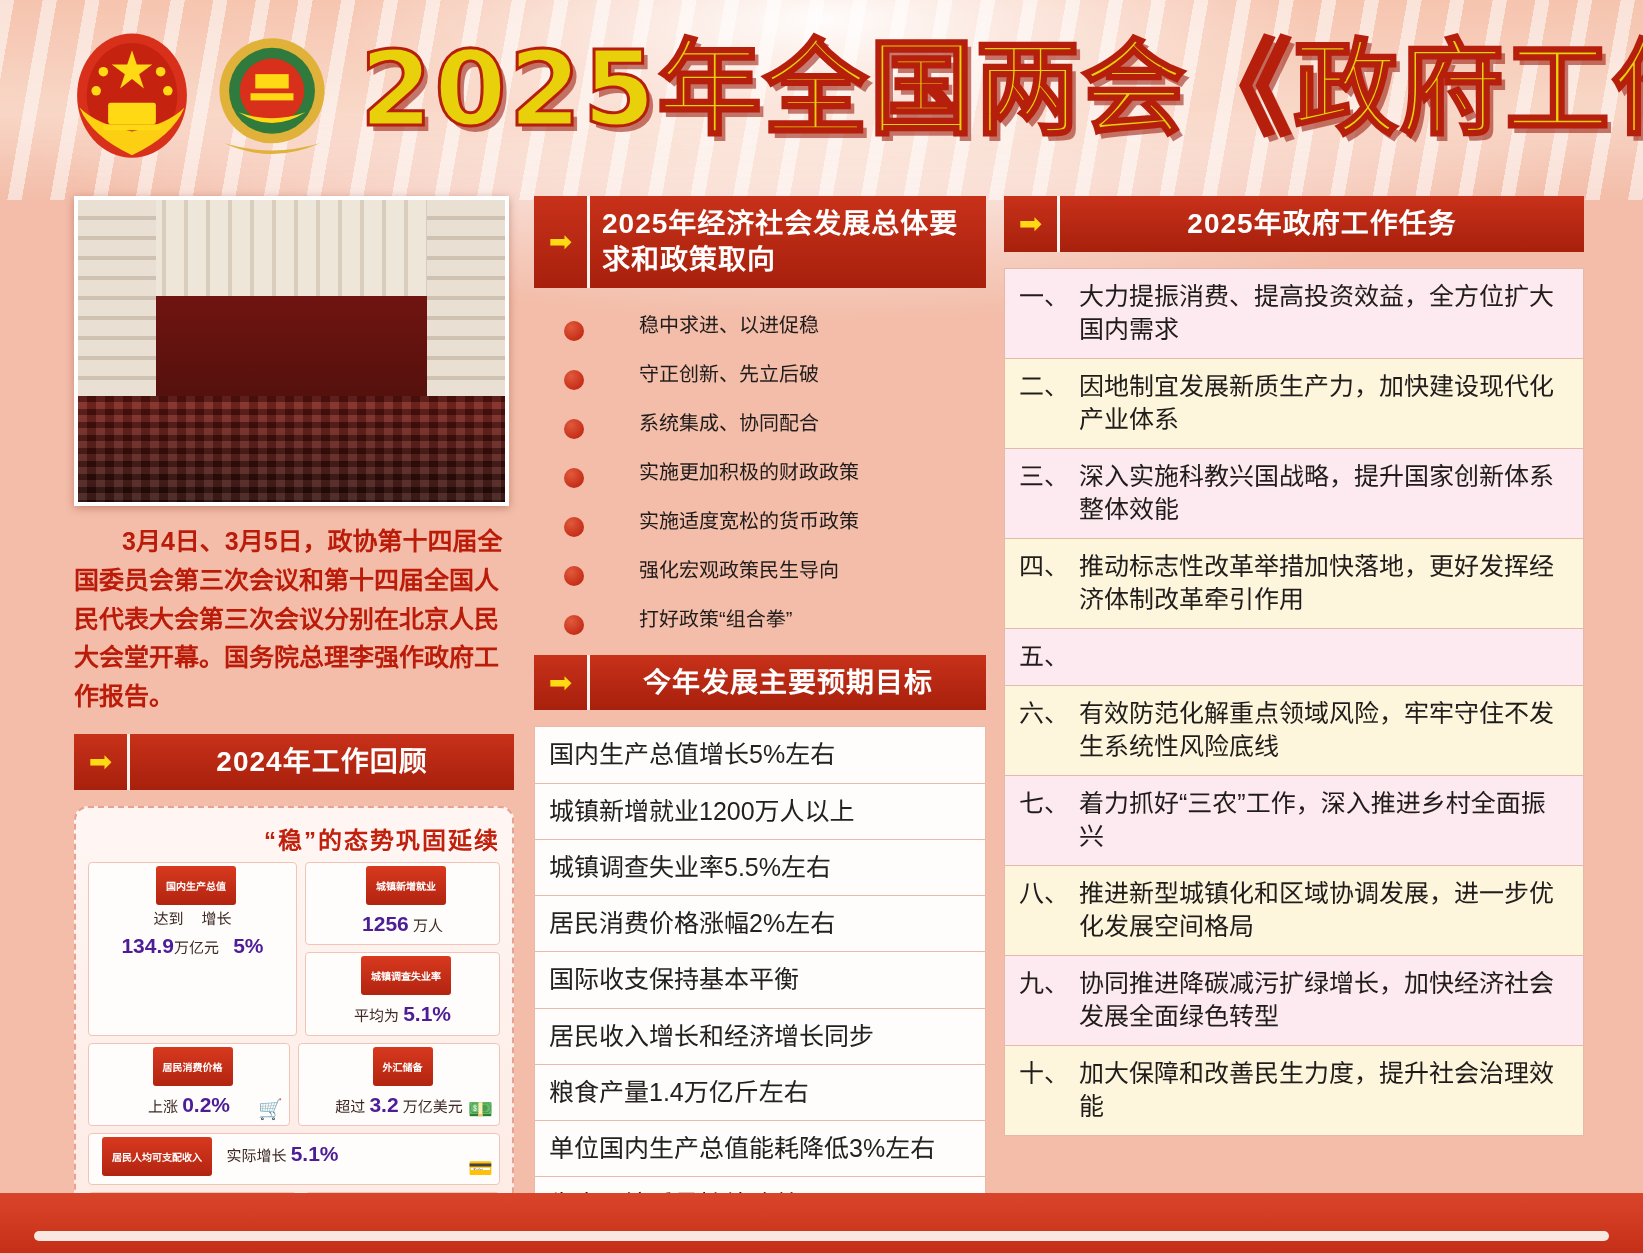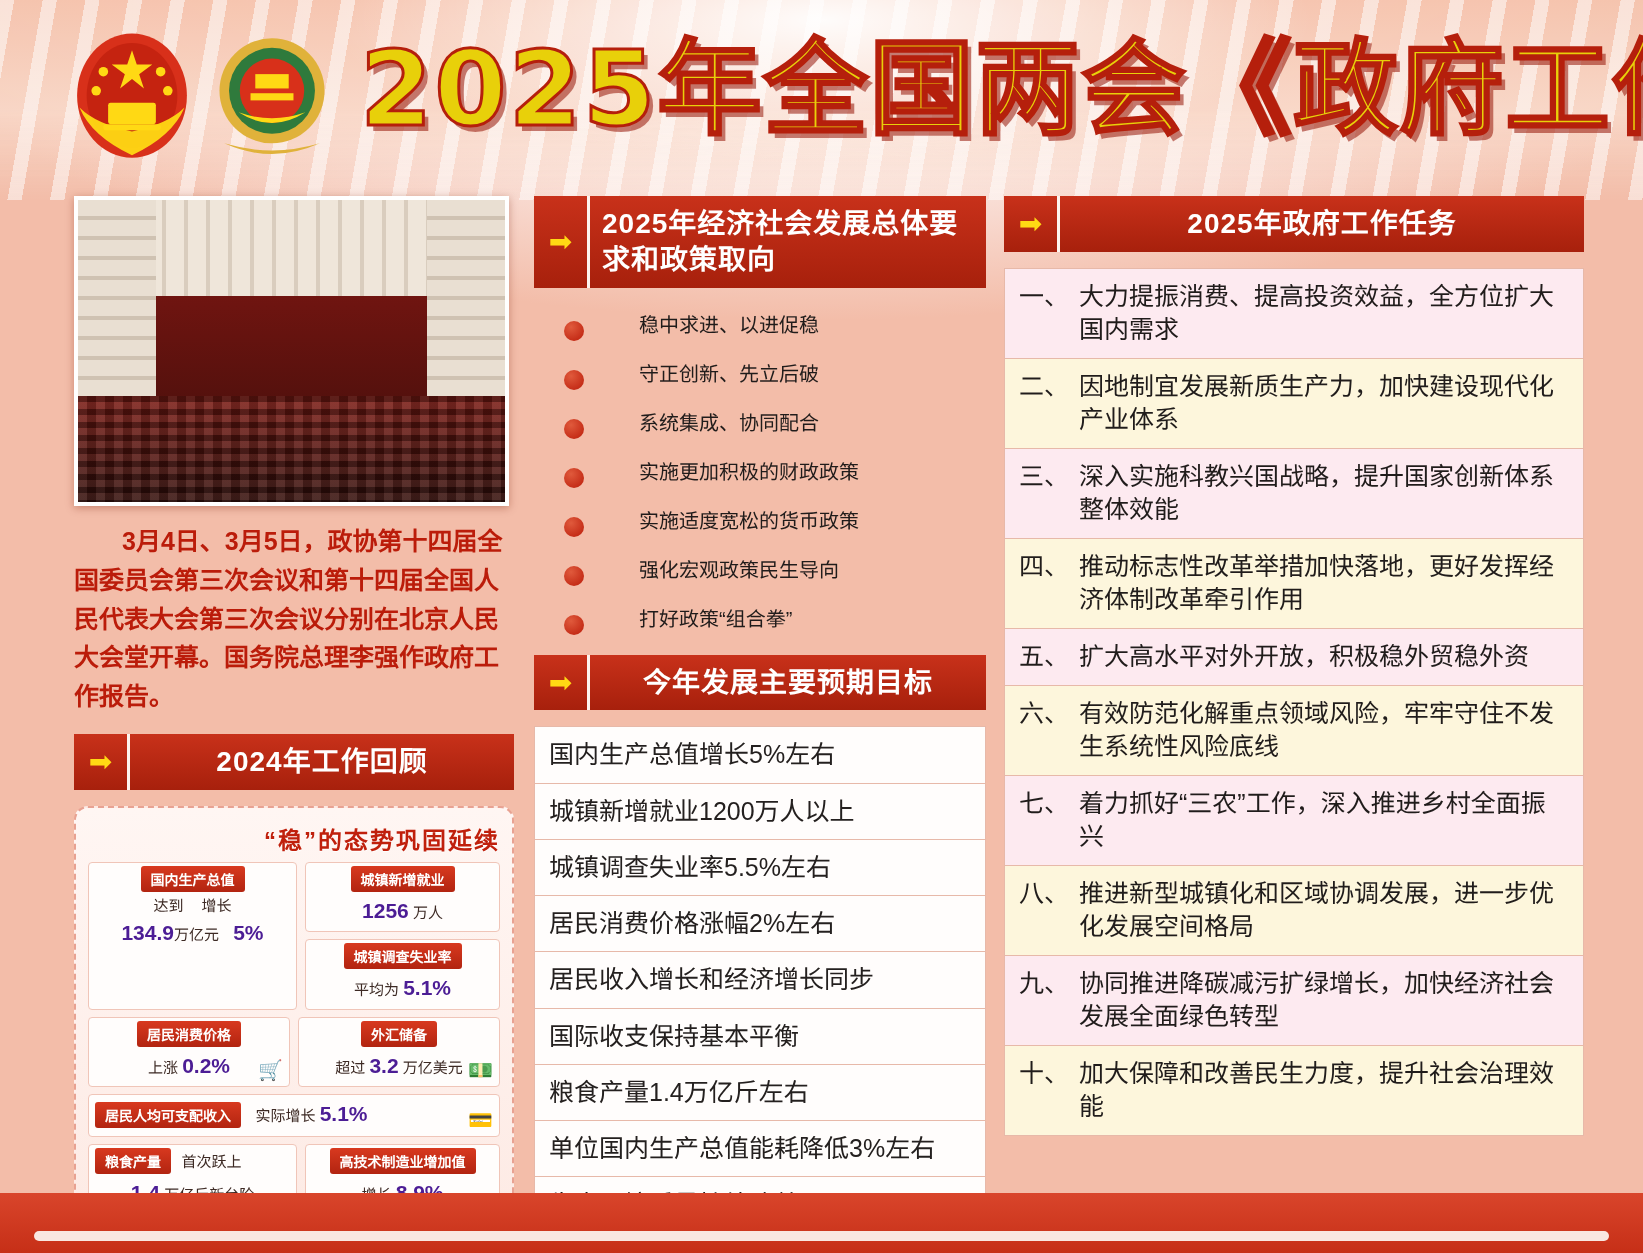--- a/index.html
+++ b/index.html
@@ -148,22 +148,22 @@
     letter-spacing: 2px; padding: 3px 0 6px;
     text-shadow: 0 1px 0 #fff;
   }
   .rc-row { display: flex; gap: 8px; margin-bottom: 7px; }
   .stat {
     background: #fffdfc; border: 1px solid #f0c5b8; border-radius: 4px;
     flex: 1; padding: 3px 6px 5px; position: relative;
   }
   .stat .lbl {
     display: inline-block; background: linear-gradient(180deg,#d8391f,#b22410);
-    color: #fff; font-size: 14px; font-weight: 700; border-radius: 3px;
-    padding: 3px 10px; margin-bottom: 3px;
+    color: #fff; font-size: 10px; font-weight: 700; border-radius: 3px;
+    padding: 12px 10px; margin-bottom: 3px; margin-left: 7px;
   }
   .stat .val { font-size: 15px; color: #3d2a24; line-height: 1.5; text-align: center; }
   .stat .val b { color: #4c1d95; font-size: 21px; }
   .stat.centered { text-align: center; }
   .mini-ico { position: absolute; right: 6px; bottom: 4px; font-size: 20px; }
 
   
   .goal-list { width: 452px; }
   .goal-item {
     background: #fffdfc; border: 1px solid #e7b9a9;
@@ -389,22 +389,22 @@
         <span class="arrow-glyph">➡</span>
       </div>
       <div class="title">今年发展主要预期目标</div>
     </div>
 
     <div class="goal-list">
       <div class="goal-item">国内生产总值增长5%左右</div>
       <div class="goal-item">城镇新增就业1200万人以上</div>
       <div class="goal-item">城镇调查失业率5.5%左右</div>
       <div class="goal-item">居民消费价格涨幅2%左右</div>
+      <div class="goal-item">国际收支保持基本平衡</div>
       <div class="goal-item">居民收入增长和经济增长同步</div>
-      <div class="goal-item">国际收支保持基本平衡</div>
       <div class="goal-item">粮食产量1.4万亿斤左右</div>
       <div class="goal-item">单位国内生产总值能耗降低3%左右</div>
       <div class="goal-item">生态环境质量持续改善</div>
     </div>
   </div>
 
   <div class="col-right">
     <div class="sec-head center" style="width:580px;">
       <div class="arrow-box">
         <span class="arrow-glyph">➡</span>
@@ -424,21 +424,20 @@
       <div class="task-item">
           <span class="num">三、</span>
           <span class="txt">深入实施科教兴国战略，提升国家创新体系整体效能</span>
         </div>
       <div class="task-item">
           <span class="num">四、</span>
           <span class="txt">推动标志性改革举措加快落地，更好发挥经济体制改革牵引作用</span>
         </div>
       <div class="task-item">
           <span class="num">五、</span>
-          <span class="txt">扩大高水平对外开放，积极稳外贸稳外资</span>
         </div>
       <div class="task-item">
           <span class="num">六、</span>
           <span class="txt">有效防范化解重点领域风险，牢牢守住不发生系统性风险底线</span>
         </div>
       <div class="task-item">
           <span class="num">七、</span>
           <span class="txt">着力抓好“三农”工作，深入推进乡村全面振兴</span>
         </div>
       <div class="task-item">

